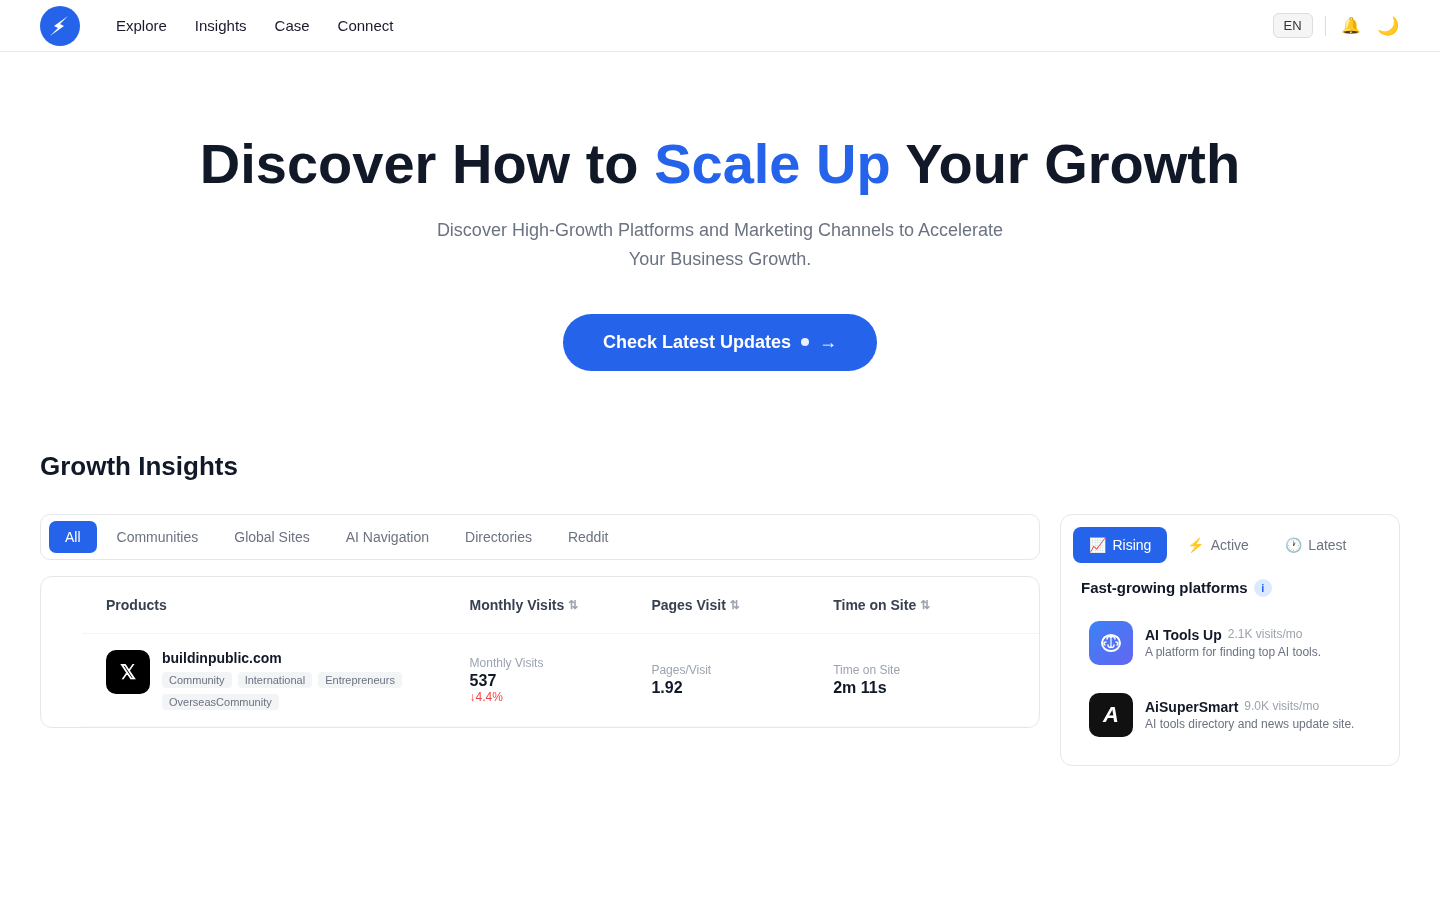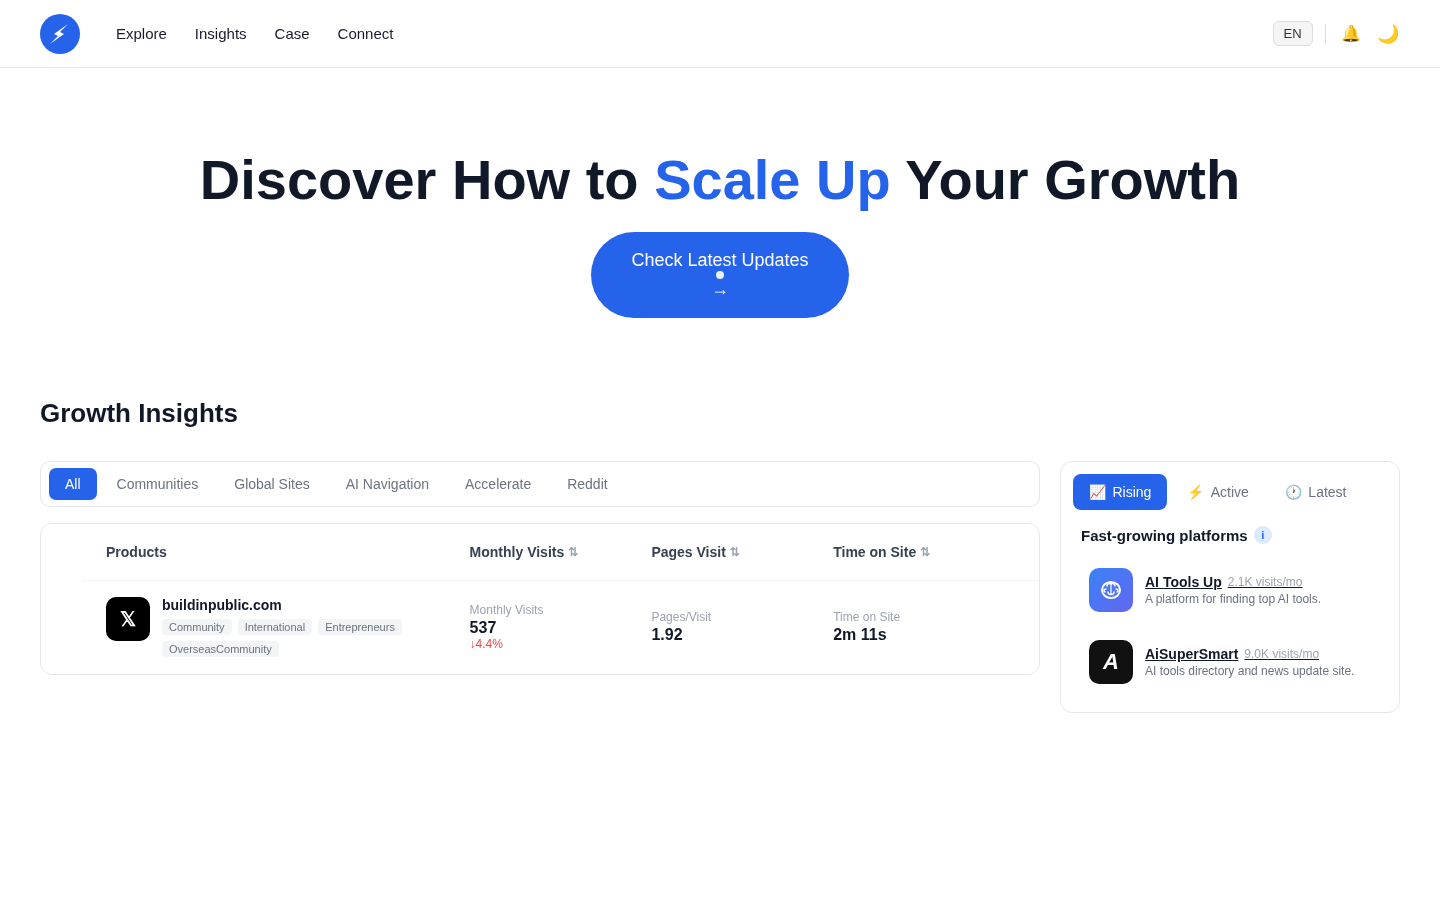--- a/index.html
+++ b/index.html
@@ -1,21 +1,21 @@
 <!DOCTYPE html>
 <html><head>
   <meta charset="utf-8">
   <style>
     * { box-sizing: border-box; margin: 0; padding: 0; }
     body { font-family: -apple-system, BlinkMacSystemFont, 'Segoe UI', sans-serif; background: #fff; color: #1a1a2e; overflow-x: hidden; }
 
     
     .navbar {
       display: flex; align-items: center; justify-content: space-between;
-      padding: 0 40px; height: 68px; border-bottom: 1px solid #e8e8f0;
+      padding: 0 40px; height: 52px; border-bottom: 1px solid #e8e8f0;
       position: sticky; top: 0; background: #fff; z-index: 100;
     }
     .nav-left { display: flex; align-items: center; gap: 36px; }
     .nav-logo { display: flex; align-items: center; gap: 8px; }
     .logo-icon { width: 40px; height: 40px; }
     .nav-links { display: flex; gap: 28px; }
     .nav-link { font-size: 15px; font-weight: 500; color: #1a1a2e; cursor: pointer; text-decoration: none; }
     .nav-right { display: flex; align-items: center; gap: 12px; margin-left: 48px; }
     .lang-btn { border: 1px solid #ddd; border-radius: 6px; padding: 4px 10px; font-size: 13px; background: #f5f5f5; cursor: pointer; color: #333; }
     .divider-v { width: 1px; height: 20px; background: #ddd; }
@@ -23,25 +23,24 @@
     .moon-btn { font-size: 18px; color: #6b7280; background: none; border: none; cursor: pointer; }
 
     
     .hero {
       text-align: center; padding: 80px 40px 60px;
     }
     .hero-title { font-size: 56px; font-weight: 800; color: #111827; line-height: 1.15; margin-bottom: 20px; }
     .hero-title .highlight { color: #2563eb; }
     .hero-subtitle { font-size: 18px; color: #6b7280; max-width: 600px; margin: 0 auto 40px; line-height: 1.6; }
     .cta-btn {
-      display: inline-flex; align-items: center; 
+      display: inline-flex; align-items: center; gap: 10px;
       background: #2563eb; color: #fff; border: none; border-radius: 50px;
-      padding: 18px 40px; font-size: 18px; font-weight: 400; cursor: pointer;
+      padding: 18px 40px; font-size: 18px; font-weight: 700; cursor: pointer;
       text-decoration: none;
-      flex-direction: column;
     }
     .cta-btn .dot { width: 8px; height: 8px; background: #fff; border-radius: 50%; opacity: 0.9; }
     .cta-btn .arrow { font-size: 18px; }
 
     
     .insights-section { padding: 20px 40px 40px; }
     .section-title { font-size: 26px; font-weight: 800; color: #111827; margin-bottom: 32px; }
 
     .insights-layout { display: flex; gap: 20px; }
 
@@ -90,21 +89,21 @@
 
     .fast-growing-header { padding: 16px 20px 12px; display: flex; align-items: center; gap: 6px; }
     .fast-growing-label { font-size: 15px; font-weight: 700; color: #111827; }
     .info-icon { width: 18px; height: 18px; background: #dbeafe; border-radius: 50%; display: flex; align-items: center; justify-content: center; font-size: 11px; color: #2563eb; font-weight: 700; }
 
     .platform-list { padding: 0 16px 16px; display: flex; flex-direction: column; gap: 4px; }
     .platform-item { display: flex; align-items: center; gap: 12px; padding: 12px; border-radius: 8px; }
     .platform-logo { width: 44px; height: 44px; border-radius: 10px; display: flex; align-items: center; justify-content: center; flex-shrink: 0; overflow: hidden; }
     .platform-logo.blue-bg { background: linear-gradient(135deg, #3b82f6, #6366f1); }
     .platform-logo.black-bg { background: #111; }
-    .platform-info h4 { font-size: 14px; font-weight: 700; color: #111827; display: flex; align-items: center; gap: 6px; text-decoration: underline; }
+    .platform-info h4 { font-size: 14px; font-weight: 700; color: #111827; display: flex; align-items: flex-start; gap: 6px; }
     .platform-info h4 .visits { font-size: 12px; font-weight: 400; color: #9ca3af; }
     .platform-info p { font-size: 12px; color: #6b7280; margin-top: 2px; }
     .a-icon { font-size: 22px; font-weight: 900; color: #fff; font-style: italic; }
   </style>
 </head>
 <body>
 
 <nav class="navbar">
   <div class="nav-left">
     <div class="nav-logo">
@@ -125,40 +124,41 @@
     <div class="divider-v"></div>
     <button class="icon-btn">🔔</button>
     <button class="moon-btn">🌙</button>
   </div>
 </nav>
 
 <section class="hero">
   <h1 class="hero-title">
     <span>Discover How to </span><span class="highlight">Scale Up</span><span> Your Growth</span>
   </h1>
+  <p class="hero-subtitle">Discover High-Growth Platforms and Marketing Channels to Accelerate Your Business Growth.</p>
   <a class="cta-btn">
     <span>Check Latest Updates</span>
     <span class="dot"></span>
     <span class="arrow">→</span>
   </a>
 </section>
 
 <section class="insights-section">
   <h2 class="section-title">Growth Insights</h2>
 
   <div class="insights-layout">
 
     <div class="left-panel">
 
       <div class="tab-bar">
         <button class="tab-item active">All</button>
         <button class="tab-item">Communities</button>
         <button class="tab-item">Global Sites</button>
         <button class="tab-item">AI Navigation</button>
-        <button class="tab-item">Accelerate</button>
+        <button class="tab-item">Directories</button>
         <button class="tab-item">Reddit</button>
       </div>
 
       <div class="table-card">
         <div class="table-header">
           <div class="col-product">Products</div>
           <div class="col-stat">
             <span>Monthly Visits</span>
             <span class="sort-icon">⇅</span>
           </div>

